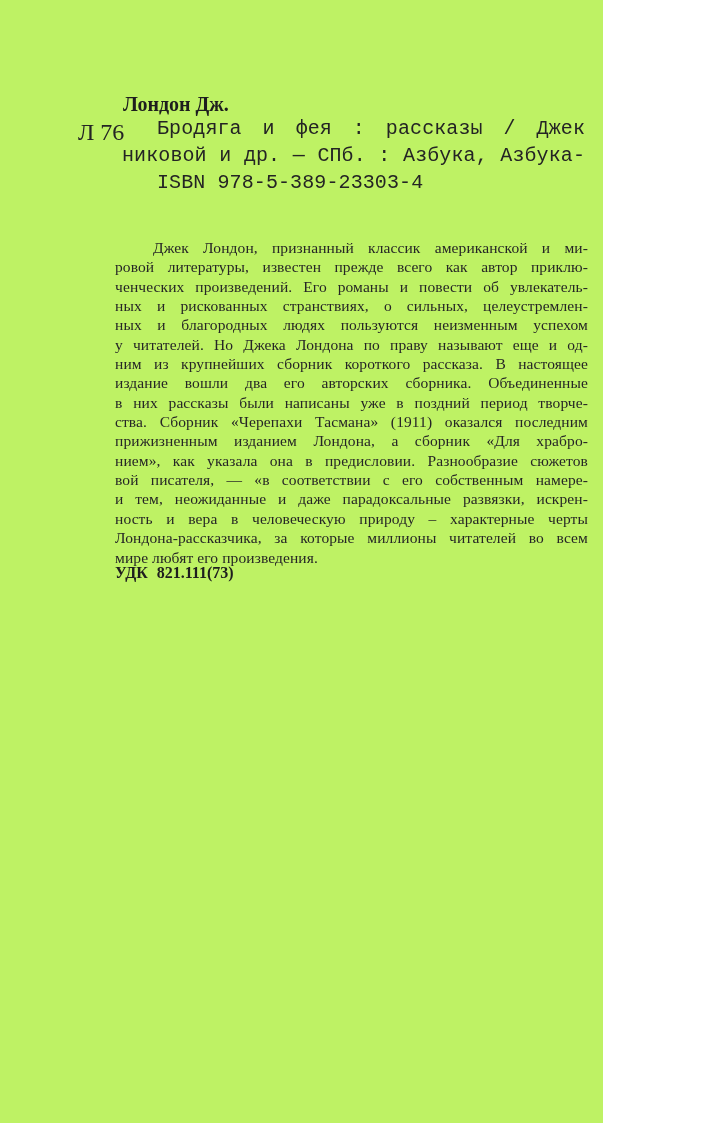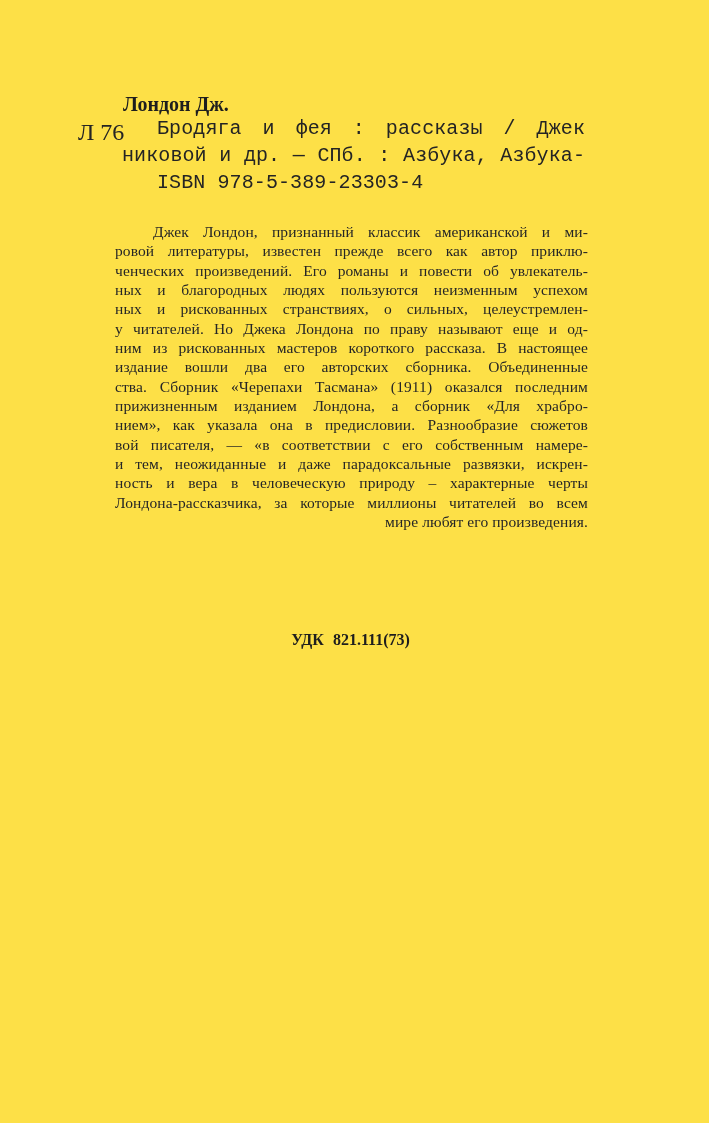--- a/index.html
+++ b/index.html
@@ -1,20 +1,20 @@
 <!DOCTYPE html>
 <html><head>
 <meta charset="utf-8">
 <style>
   html, body { margin: 0; padding: 0; background: #ffffff; }
   .page {
     position: relative;
-    width: 709px;
+    width: 603px;
     height: 1123px;
-    background: #fde047;
+    background: #bef264;
     font-family: "Liberation Serif", "DejaVu Serif", serif;
     color: #242424;
     overflow: hidden;
   }
   .author-header {
     position: absolute;
     left: 123px;
     top: 92px;
     font-size: 20px;
     line-height: 24px;
@@ -40,35 +40,35 @@
     letter-spacing: 0.1px;
     font-family: Liberation Mono, monospace;
   }
   .biblio .line { overflow: hidden; height: 27px; }
   .jline { text-align: justify; text-align-last: justify; }
   .biblio .first-line { text-indent: 35px; }
   .biblio .isbn-line { text-indent: 35px; }
   .annotation {
     position: absolute;
     left: 115px;
-    top: 222px;
+    top: 238px;
     width: 473px;
     font-size: 15.5px;
     line-height: 19.35px;
     letter-spacing: 0.1px;
     color: #262626;
   }
-  .annotation .line { overflow: hidden; height: 19.35px; text-align: right; }
+  .annotation .line { overflow: hidden; height: 19.35px; }
   .annotation .first-line { text-indent: 38px; }
   .codes {
     position: absolute;
     left: 115px;
-    top: 629px;
+    top: 562px;
     width: 471px;
-    text-align: center;
+    text-align: left;
     font-weight: 700;
     font-size: 16px;
     line-height: 21.5px;
     color: #1e1e1e;
   }
   .codes .value { margin-left: 9px; }
 </style>
 </head>
 <body>
 
@@ -81,25 +81,26 @@
   <div class="biblio">
     <div class="line jline first-line">Бродяга и фея : рассказы / Джек Лондон ; пер.</div>
     <div class="line jline">никовой и др. — СПб. : Азбука, Азбука-Аттикус,</div>
     <div class="line isbn-line">ISBN 978-5-389-23303-4</div>
   </div>
 
   <div class="annotation">
     <div class="line jline first-line">Джек Лондон, признанный классик американской и ми-</div>
     <div class="line jline">ровой литературы, известен прежде всего как автор приклю-</div>
     <div class="line jline">ченческих произведений. Его романы и повести об увлекатель-</div>
+    <div class="line jline">ных и рискованных странствиях, о сильных, целеустремлен-</div>
     <div class="line jline">ных и благородных людях пользуются неизменным успехом</div>
-    <div class="line jline">ных и рискованных странствиях, о сильных, целеустремлен-</div>
     <div class="line jline">у читателей. Но Джека Лондона по праву называют еще и од-</div>
-    <div class="line jline">ним из рискованных мастеров короткого рассказа. В настоящее</div>
+    <div class="line jline">ним из крупнейших сборник короткого рассказа. В настоящее</div>
     <div class="line jline">издание вошли два его авторских сборника. Объединенные</div>
+    <div class="line jline">в них рассказы были написаны уже в поздний период творче-</div>
     <div class="line jline">ства. Сборник «Черепахи Тасмана» (1911) оказался последним</div>
     <div class="line jline">прижизненным изданием Лондона, а сборник «Для храбро-</div>
     <div class="line jline">нием», как указала она в предисловии. Разнообразие сюжетов</div>
     <div class="line jline">вой писателя, — «в соответствии с его собственным намере-</div>
     <div class="line jline">и тем, неожиданные и даже парадоксальные развязки, искрен-</div>
     <div class="line jline">ность и вера в человеческую природу – характерные черты</div>
     <div class="line jline">Лондона-рассказчика, за которые миллионы читателей во всем</div>
     <div class="line">мире любят его произведения.</div>
   </div>
 

